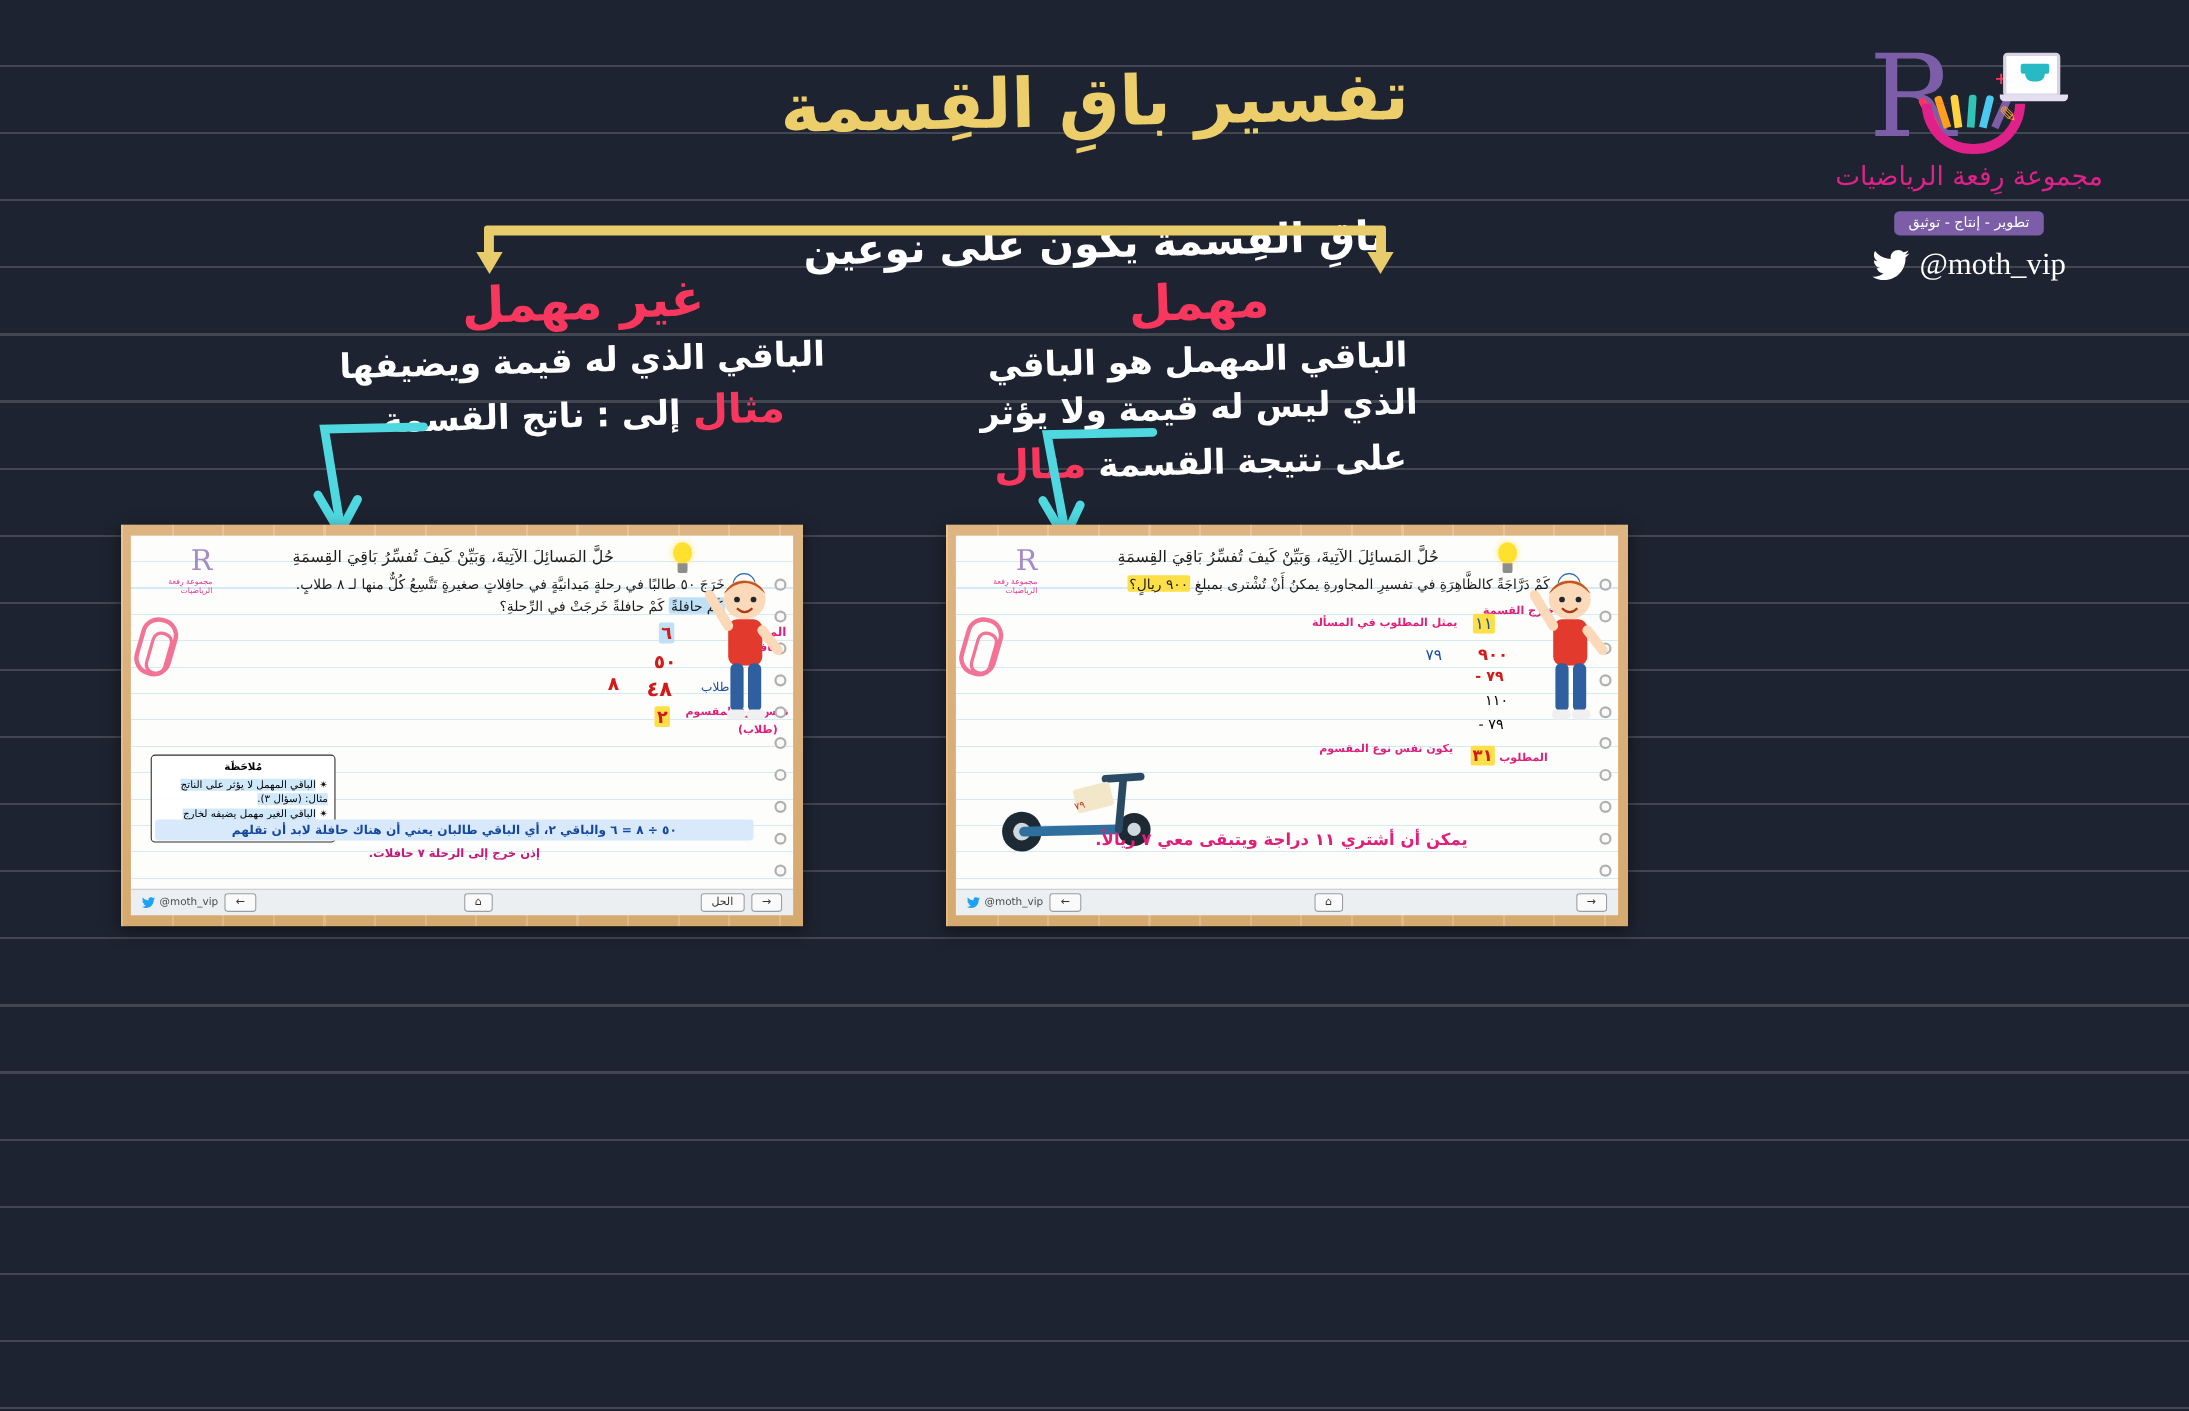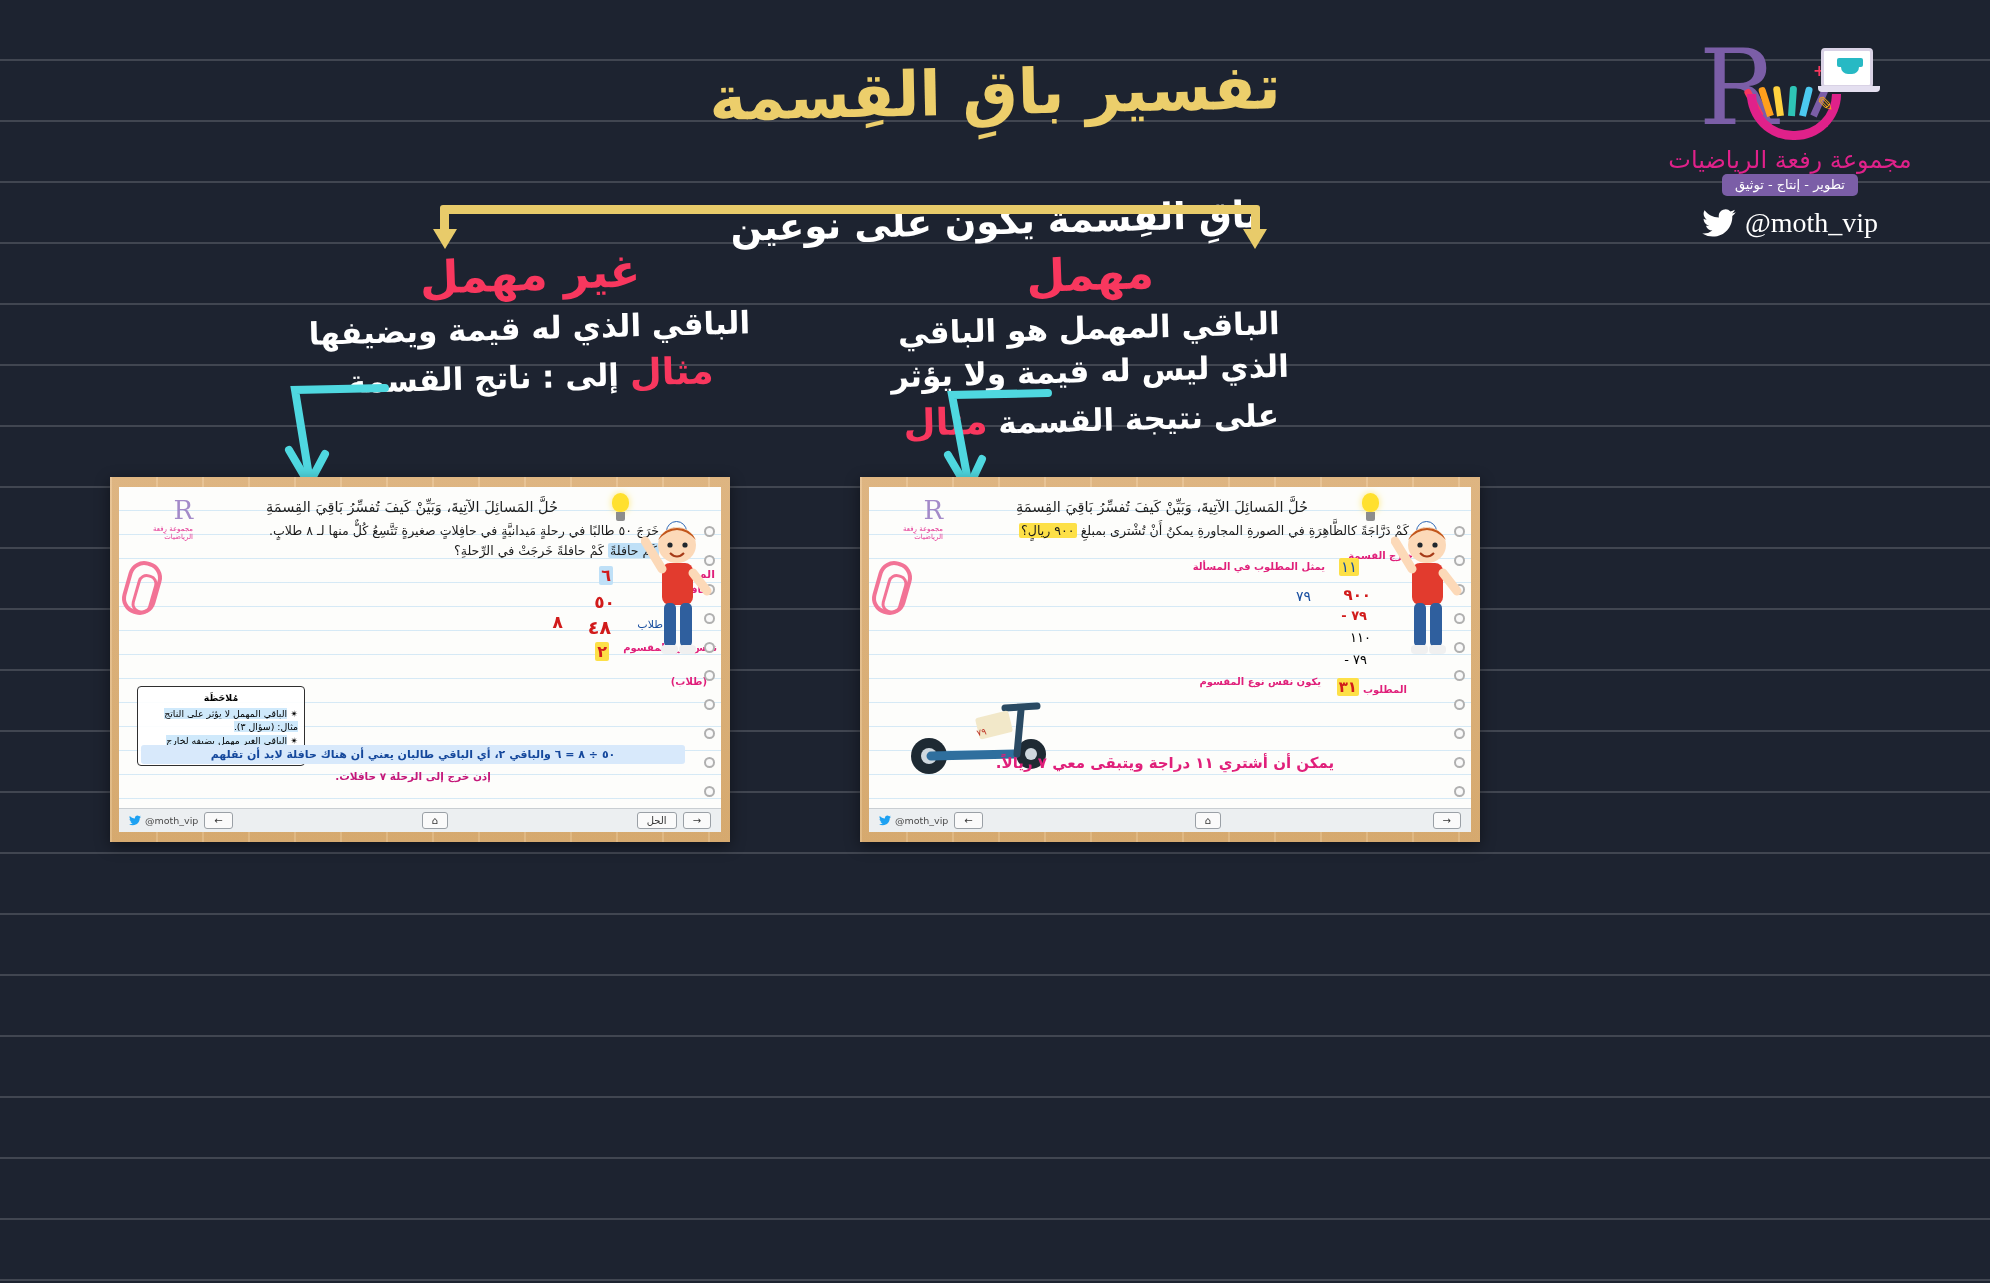--- a/index.html
+++ b/index.html
@@ -83,21 +83,21 @@
 
   .logo-arabic {
     font-size: 24px;
     color: #e0218a;
     margin-top: -4px;
     font-family: "DejaVu Sans", sans-serif;
     letter-spacing: .5px;
   }
   .logo-badge {
     display: inline-block;
-    margin-top: 0;
+    margin-top: 18px;
     padding: 3px 13px 4px;
     border-radius: 5px;
     background: #7b5ea7;
     color: #fff;
     font-size: 13px;
     letter-spacing: .3px;
   }
   .logo-twitter {
     margin-top: 11px;
     display: flex; align-items: center; justify-content: center; gap: 9px;
@@ -439,21 +439,21 @@
 
     <div class="clip"></div>
 
     <div class="slide-head">
       <div class="slide-title">حُلَّ المَسائِلَ الآتِيةَ، وَبَيِّنْ كَيفَ تُفسِّرُ بَاقِيَ القِسمَةِ</div>
     </div>
 
     <div class="q-row">
       <span class="q-num">٣</span>
       <span>
-        <span>كَمْ دَرَّاجَةً كالظَّاهِرَةِ في الصورةِ المجاورةِ يمكنُ أَنْ تُشْترى بمبلغِ</span>
+        <span>كَمْ دَرَّاجَةً كالظَّاهِرَةِ في تفسيرِ المجاورةِ يمكنُ أَنْ تُشْترى بمبلغِ</span>
         <span class="hl-yellow">٩٠٠ ريالٍ؟</span>
       </span>
     </div>
 
     <div class="slide-body">
 
       <svg class="scooter" viewBox="0 0 150 86">
         <circle cx="24" cy="64" r="18" fill="#1e2a33"></circle>
           <circle cx="24" cy="64" r="8" fill="#cfd8de"></circle>
         <circle cx="126" cy="62" r="15" fill="#1e2a33"></circle>
@@ -561,21 +561,21 @@
       <div class="work hl-blue red-txt" style="right:108px; top:6px; font-size:16px;">٦</div>
 
       <div class="work red-txt" style="right:106px; top:32px; font-size:17px;">٥٠</div>
       <div class="work red-txt" style="right:158px; top:52px; font-size:17px;">٨</div>
       <div class="work red-txt" style="right:110px; top:56px; font-size:19px;">٤٨</div>
       <div class="work hl-yellow red-txt" style="right:112px; top:82px; font-size:16px;">٢</div>
 
       <div class="work blue-txt" style="right:58px; top:58px; font-size:11px;">طلاب</div>
 
       <div class="work pink-label" style="right:4px; top:82px; font-size:10px;">نفس نوع المقسوم</div>
-      <div class="work pink-label" style="right:14px; top:98px; font-size:10px;margin-top:18px;">(طلاب)</div>
+      <div class="work pink-label" style="right:14px; top:98px; font-size:10px;">(طلاب)</div>
 
       <div class="note-box">
         <div class="nb-title">مُلاحَظَة</div>
         <div>✴ <span class="nb-hl">الباقي المهمل لا يؤثر على الناتج مثال: (سؤال ٣).</span></div>
         <div>✴ <span class="nb-hl">الباقي الغير مهمل يضيفه لخارج القسمة ١ مثال (سؤال ٢).</span></div>
       </div>
 
       <div class="answer-line">٥٠ ÷ ٨ = ٦ والباقي ٢، أي الباقي طالبان يعني أن هناك حافلة لابد أن تقلهم</div>
       <div class="answer-line2">إذن خرج إلى الرحلة ٧ حافلات.</div>
     </div>

